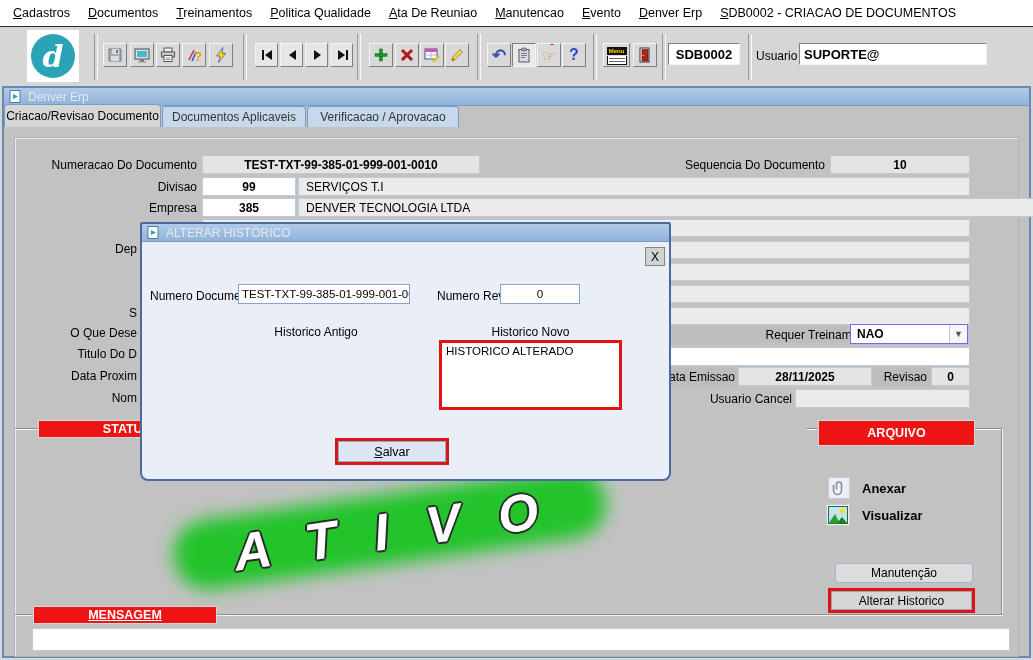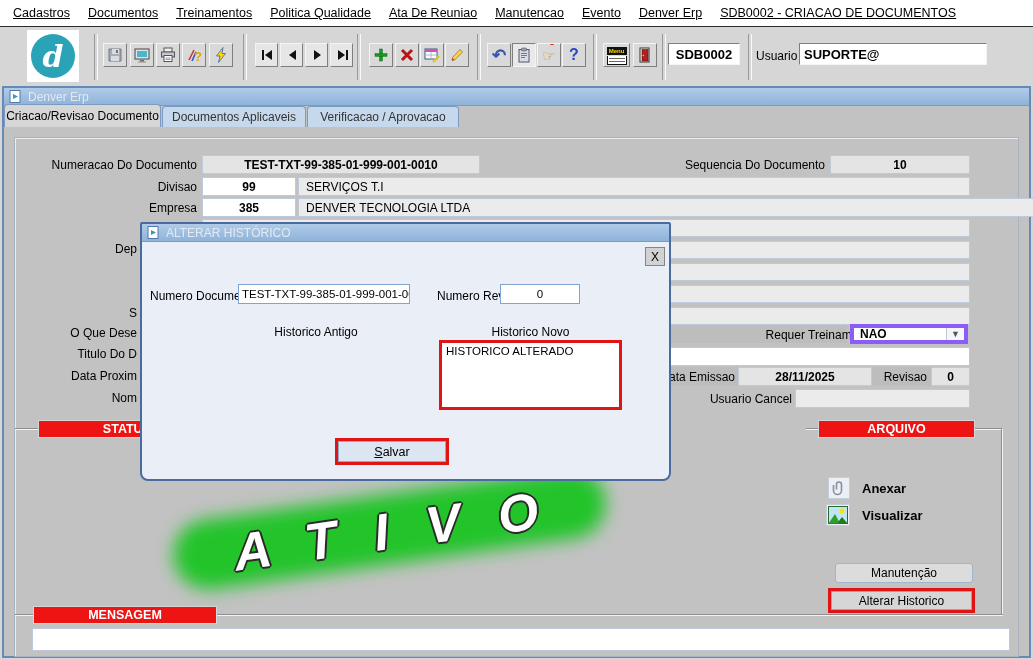--- a/index.html
+++ b/index.html
@@ -1,21 +1,21 @@
 <!DOCTYPE html>
 <html><head>
 <meta charset="utf-8">
 <style>
   html,body{margin:0;padding:0;background:#888;}
   #app{position:relative;width:1033px;height:660px;background:#d6d6d6;
        font-family:"Liberation Sans",sans-serif;overflow:hidden;color:#000;}
   
   #menubar{position:absolute;left:0;top:0;width:1033px;height:27px;background:#fff;
            border-bottom:1px solid #2a2a2a;display:flex;align-items:center;padding-left:4px;box-sizing:border-box;}
-  .menu-item{font-size:12.5px;padding:0 9px;white-space:nowrap;cursor:default;text-decoration:underline;}
+  .menu-item{font-size:12.5px;padding:0 9px;white-space:nowrap;cursor:default;}
   .menu-item u{text-decoration:underline;}
   
   #toolbar{position:absolute;left:0;top:28px;width:1033px;height:58px;background:#d6d6d6;}
   #logo{position:absolute;left:27px;top:2px;width:52px;height:52px;background:#fff;
         display:flex;align-items:center;justify-content:center;}
   #logo .circ{width:44px;height:44px;border-radius:50%;background:#29a3b5;color:#fff;
         font-family:"DejaVu Serif",serif;font-style:italic;font-weight:bold;font-size:30px;
         display:flex;align-items:center;justify-content:center;}
   .vsep{position:absolute;top:6px;height:46px;width:2px;border-left:1px solid #9a9a9a;border-right:1px solid #fafafa;}
   .tbtn{position:absolute;top:15px;width:24px;height:24px;background:#d9d9d9;box-sizing:border-box;
@@ -51,21 +51,21 @@
   .fld.ctr{justify-content:center;}
   .fld.bold{font-weight:bold;}
   .fld.pad{padding-left:7px;}
   .greybar{position:absolute;background:#bdbdbd;}
   .redlbl{position:absolute;background:#ee1414;color:#fff;font-weight:bold;font-size:12.5px;
         display:flex;align-items:center;justify-content:center;border:1px solid #d6d6d6;box-sizing:border-box;z-index:1;}
   .etch{position:absolute;height:0;border-top:1px solid #8e8e8e;border-bottom:1px solid #f4f4f4;}
   .vetch{position:absolute;width:0;border-left:1px solid #8e8e8e;border-right:1px solid #f4f4f4;}
   
   #requer-combo{position:absolute;left:850px;top:324px;width:118px;height:20px;background:#fff;
-        border:4px solid #8b5cf6;box-sizing:border-box;display:flex;align-items:center;}
+        border:1px solid #8b5cf6;box-sizing:border-box;display:flex;align-items:center;}
   #requer-combo .val{flex:1;font-weight:bold;font-size:12px;padding-left:6px;}
   #requer-combo .arr{width:17px;height:100%;border-left:1px solid #c0c8d4;display:flex;align-items:center;
         justify-content:center;font-size:9px;color:#555;background:#f4f6f8;}
   
   .sidebtnicon{position:absolute;background:#eceff3;border:1px solid #c4cedb;box-sizing:border-box;
         display:flex;align-items:center;justify-content:center;}
   .sidelbl{position:absolute;font-weight:bold;font-size:13px;}
   #manutencao-btn{position:absolute;left:835px;top:563px;width:138px;height:20px;background:#dcdcdc;
         border:1px solid #9fb6cc;border-radius:3px;font-size:12px;display:flex;align-items:center;justify-content:center;box-sizing:border-box;}
   .redbox{border:3px solid #e01414;box-sizing:border-box;}
@@ -311,21 +311,21 @@
   <div class="fld grey ctr bold" style="left:738px;top:367px;width:134px;height:19px;">28/11/2025</div>
   <div class="lbl" style="left:877px;top:370px;width:50px;">Revisao</div>
   <div class="fld grey ctr bold" style="left:931px;top:367px;width:39px;height:19px;">0</div>
 
   <div class="lbl" style="left:692px;top:392px;width:100px;">Usuario Cancel</div>
   <div class="fld" style="left:795px;top:389px;width:175px;height:19px;"></div>
 
   <div class="etch" style="left:15px;top:428px;width:23px;"></div>
   <div class="redlbl" style="left:38px;top:420px;width:117px;height:18px;justify-content:flex-end;padding-right:3px;">STATUS</div>
   <div class="etch" style="left:806px;top:428px;width:12px;"></div>
-  <div class="redlbl" style="left:818px;top:420px;width:157px;height:18px;">ARQUIVO</div>
+  <div class="redlbl" style="left:818px;top:420px;width:157px;height:26px;">ARQUIVO</div>
   <div class="etch" style="left:975px;top:428px;width:27px;"></div>
   <div class="vetch" style="left:1001px;top:429px;height:186px;"></div>
   <div class="etch" style="left:15px;top:614px;width:988px;"></div>
 
   <div id="watermark">
     <div class="blob"></div>
     <div class="wtxt">ATIVO</div>
   </div>
 
   <div class="sidebtnicon" style="left:828px;top:477px;width:22px;height:22px;">
@@ -342,21 +342,21 @@
         <polygon points="9,17.5 14,11 19.5,17.5" fill="#1e7e1e"></polygon>
       </svg>
   </div>
   <span class="sidelbl" style="left:862px;top:508px;">Visualizar</span>
 
   <div id="manutencao-btn">Manutenção</div>
   <div id="alterar-wrap" class="redbox">
     <div id="alterar-btn">Alterar Historico</div>
   </div>
 
-  <div class="redlbl" style="left:33px;top:606px;width:184px;height:18px;z-index:2;">MENSAGEM</div>
+  <div class="redlbl" style="left:33px;top:606px;width:184px;height:18px;z-index:2;text-decoration:underline;">MENSAGEM</div>
   <div class="fld white" style="left:32px;top:628px;width:978px;height:23px;"></div>
 
   <div id="modal">
     <div class="titlebar">
       <svg width="13" height="13">
           <rect x="1" y="0.5" width="10" height="12" fill="#fff" stroke="#5577aa"></rect>
           <polygon points="4,4 9,6.5 4,9" fill="#2aa3b5"></polygon>
         </svg>
       <span class="ttl">ALTERAR HISTÓRICO</span>
     </div>

